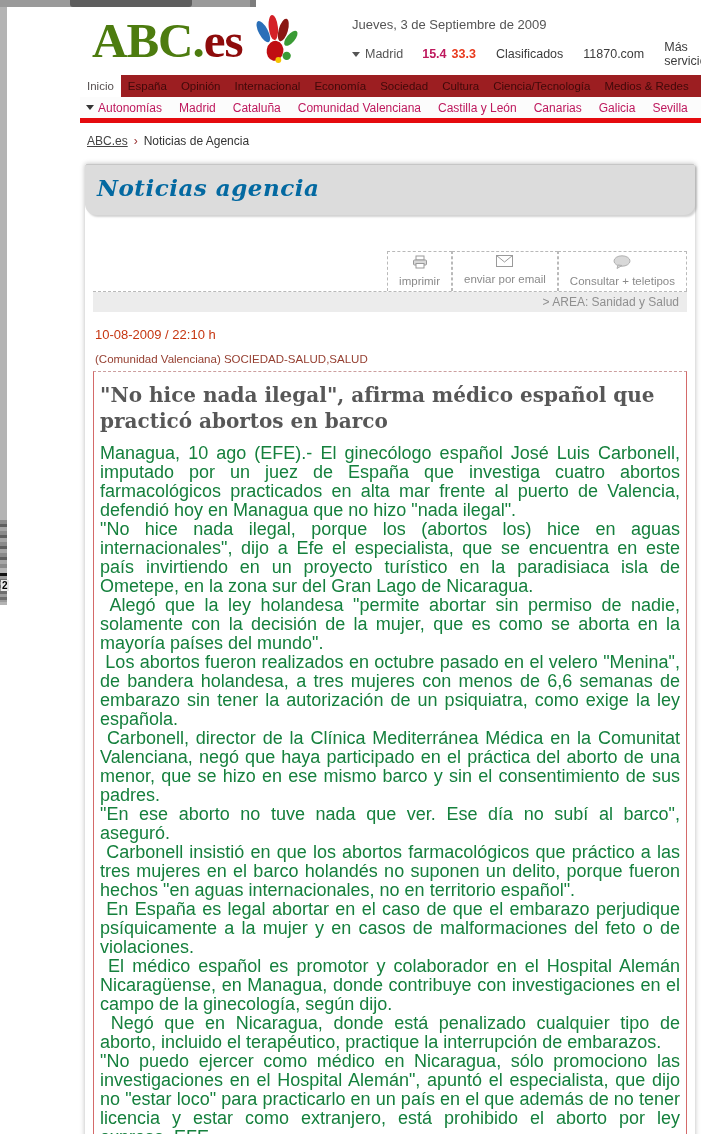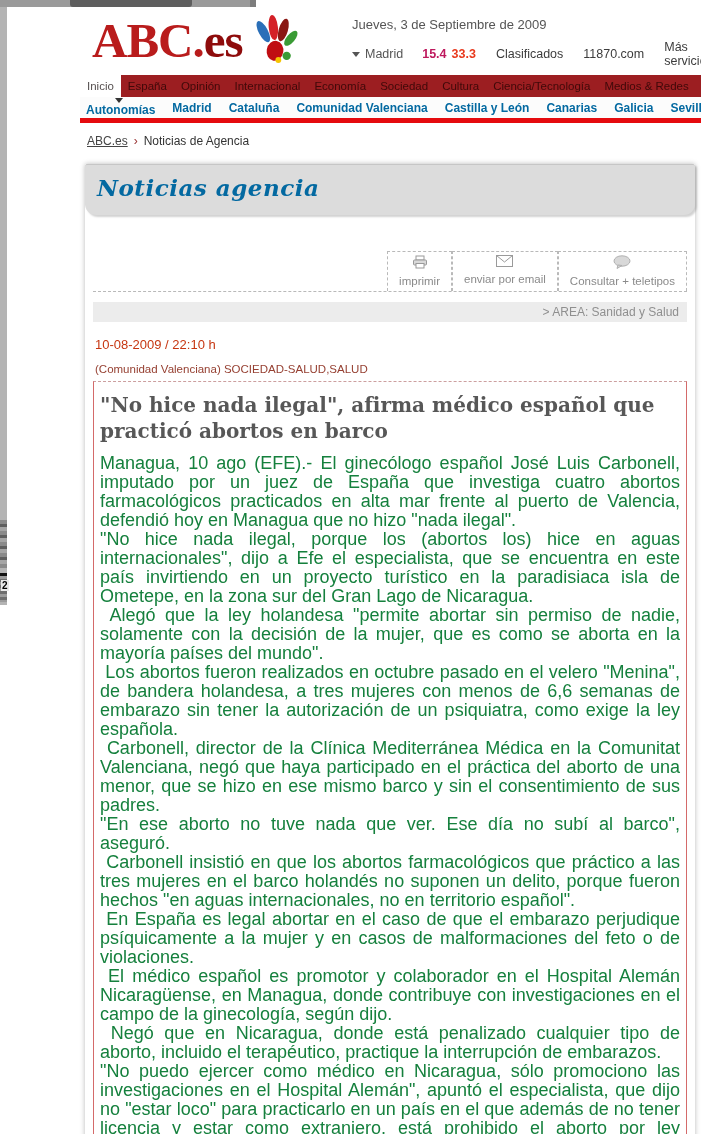--- a/index.html
+++ b/index.html
@@ -19,42 +19,42 @@
   .left-strip .bar { position:absolute; left:0; top:566px; width:7px; height:3px; background:#111; }
   .left-strip .noise2 { position:absolute; left:0; top:569px; width:7px; height:26px; background:repeating-linear-gradient(#9b9b9b 0 3px,#6e6e6e 3px 6px); }
   .left-strip .thumb-label { position:absolute; left:1px; top:573px; font-size:10px; font-weight:bold; color:#000; background:#e9e9e9; line-height:11px; padding:0 1px; }
 
   
   .page { position:absolute; left:80px; top:7px; width:641px; }
 
   
   .site-header { position:relative; height:68px; background:#fff; }
   .logo { position:absolute; left:12px; top:6px; font-family:"Liberation Serif", serif; font-weight:bold; font-size:49px; letter-spacing:-1px; line-height:56px; }
-  .logo .abc { color:#b91c1c; }
+  .logo .abc { color:#4d7c0f; }
   .logo .es { color:#8e0b0b; }
   .logo svg.hand { width:50px; height:50px; vertical-align:-8px; margin-left:-4px; }
   .header-info { position:absolute; left:272px; top:10px; width:360px; }
   .header-date { font-size:13px; color:#555; }
   .header-meta { margin-top:8px; display:flex; align-items:center; font-size:12.5px; color:#4a4a4a; }
   .tri-down { width:0; height:0; border-left:4px solid transparent; border-right:4px solid transparent; border-top:5px solid #555; display:inline-block; margin-right:5px; }
   .city { color:#555; }
   .sun { width:13px; height:13px; border-radius:50%; background:radial-gradient(circle at 35% 30%, #ffd34d, #f59b00); margin:0 7px 0 12px; display:inline-block; }
   .temp-min { color:#be185d; font-weight:bold; margin-right:5px; }
   .temp-max { color:#e8391d; font-weight:bold; }
   .meta-sep { width:1px; height:15px; background:#c9c9c9; margin:0 10px; display:inline-block; }
   .hlink { color:#3c3c3c; }
 
   
   .main-nav { height:22px; background:#9c1e21; display:flex; overflow:hidden; }
   .nav-item { flex:0 0 auto; font-size:11.5px; font-weight:normal; color:#3f0909; line-height:22px; padding:0 7px; white-space:nowrap; }
   .nav-item.active { background:#ffffff; color:#565050; }
 
   
   .sub-nav { height:21px; background:#fcfcfc; display:flex; align-items:center; padding-left:6px; overflow:hidden; }
-  .sub-item { font-size:12px; font-weight:bold; color:#0369a1; margin-right:17px; white-space:nowrap;flex-direction:column; }
+  .sub-item { font-size:12px; font-weight:normal; color:#be185d; margin-right:17px; white-space:nowrap; }
   .sub-first { display:flex; align-items:center; }
   .sub-first .tri-down { border-top-color:#333; margin-right:4px; }
   .red-bar { height:5px; background:#e50b0f; }
 
   
   .breadcrumb { margin:11px 0 0 7px; font-size:12px; color:#333; height:16px; }
   .breadcrumb .bc-home { color:#444; text-decoration:underline; }
   .breadcrumb .bc-sep { color:#993333; margin:0 6px; font-size:12px; }
   .breadcrumb .bc-current { color:#333; }
 
@@ -63,21 +63,21 @@
   .title-box { height:51px; background:#dcdcdc; border-top:1px solid #c6c6c6; border-radius:2px 2px 11px 11px; box-shadow:2px 2px 2px rgba(0,0,0,0.18); }
   .title-box h1 { font-family:"DejaVu Serif", serif; font-weight:bold; font-size:23px; color:#0369a1; padding:9px 0 0 12px; letter-spacing:0.5px;font-style:italic; }
   .content-body { padding:0 8px 16px 8px; min-height:712px; }
 
   
   .toolbar { margin-top:36px; display:flex; justify-content:flex-end; border-bottom:1px dashed #b9b9b9; }
   .tool-btn { display:flex; align-items:center; gap:6px; border:1px dashed #b9b9b9; border-bottom:none; background:#fff; font-size:11.5px; color:#8a8a8a; padding:3px 11px 4px 11px; font-family:"Liberation Sans", sans-serif; cursor:pointer;flex-direction:column; }
   .tool-btn svg { display:block; }
 
   
-  .area-bar { margin-top:10px; height:20px; background:#ececec; font-size:12px; color:#8f8f8f; text-align:right; line-height:20px; padding-right:8px; }
+  .area-bar { margin-top:0; height:20px; background:#ececec; font-size:12px; color:#8f8f8f; text-align:right; line-height:20px; padding-right:8px; }
 
   
   .date-line { margin:15px 0 0 2px; font-size:13px; color:#c63611; }
   .category-line { margin:11px 0 6px 2px; font-size:11.5px; color:#964032; }
 
   
   .article-box { border-top:1px dashed #cc9f9f; border-left:1px solid #d46a6a; border-right:1px solid #d46a6a; padding:6px 6px 4px 6px; }
   .headline { font-family:"DejaVu Serif", serif; font-weight:bold; font-size:20px; line-height:26px; color:#575757; margin:4px 0 10px 0; }
   .paragraphs p { font-size:18px; line-height:19px; color:#15803d; text-align:justify; white-space:pre-wrap; margin:0; }
 </style>

